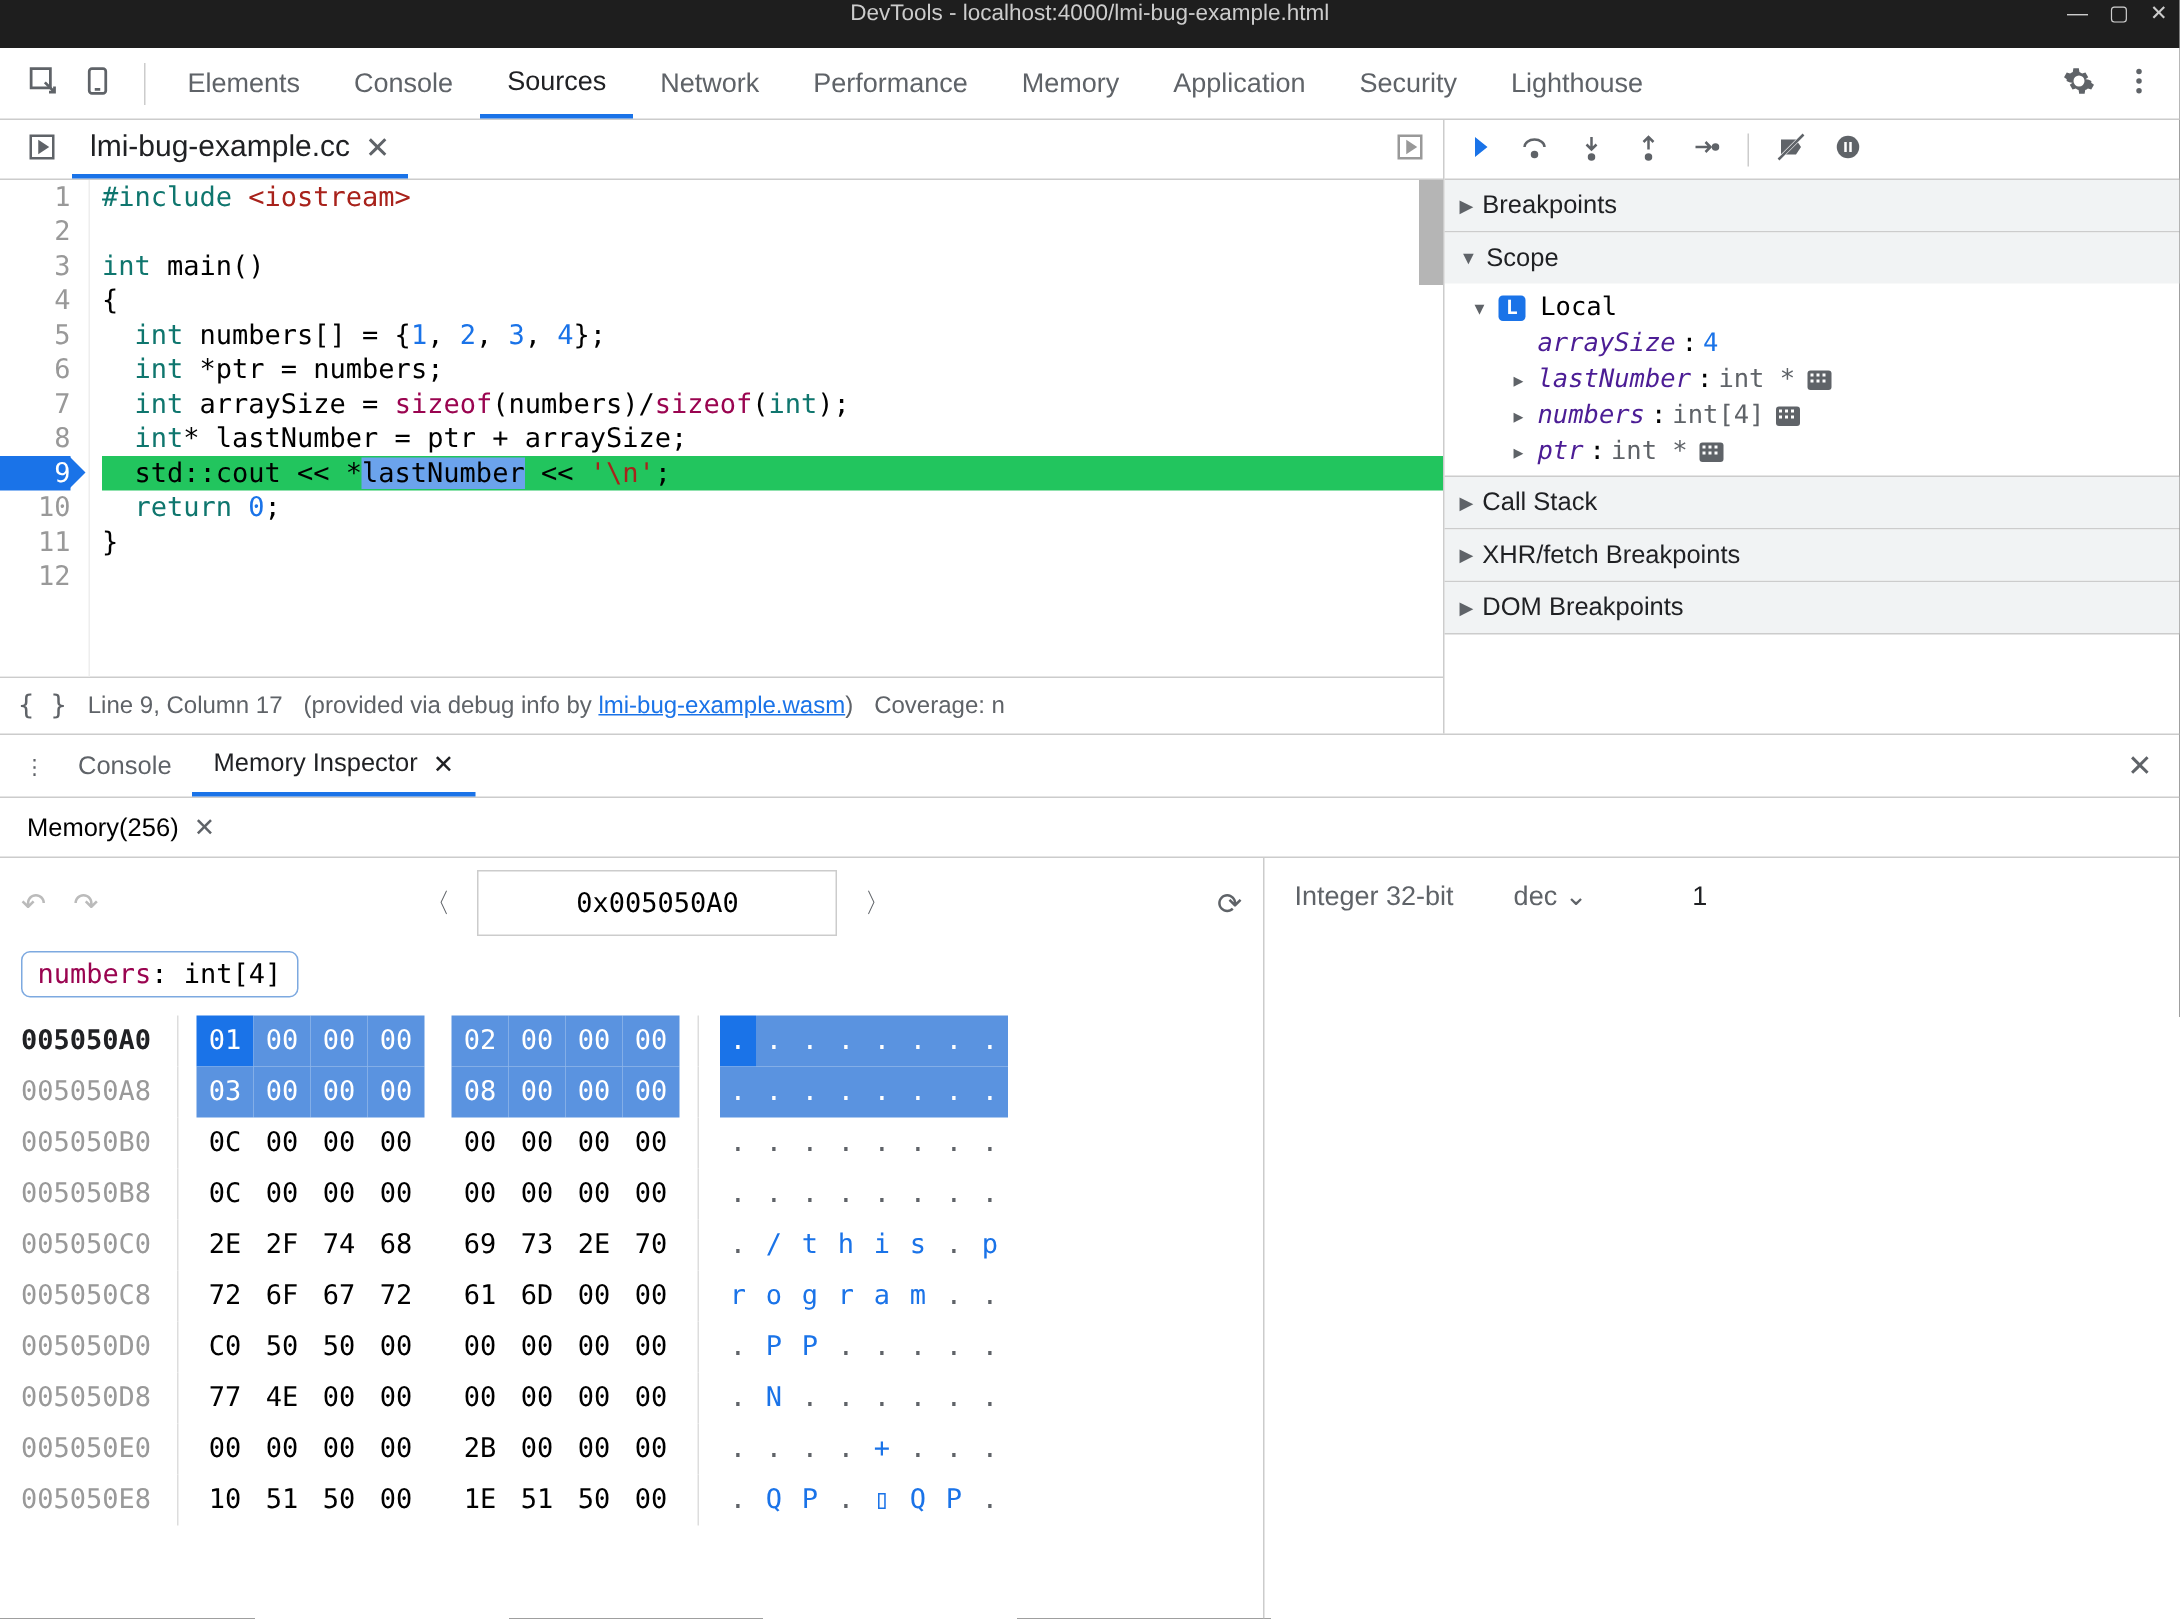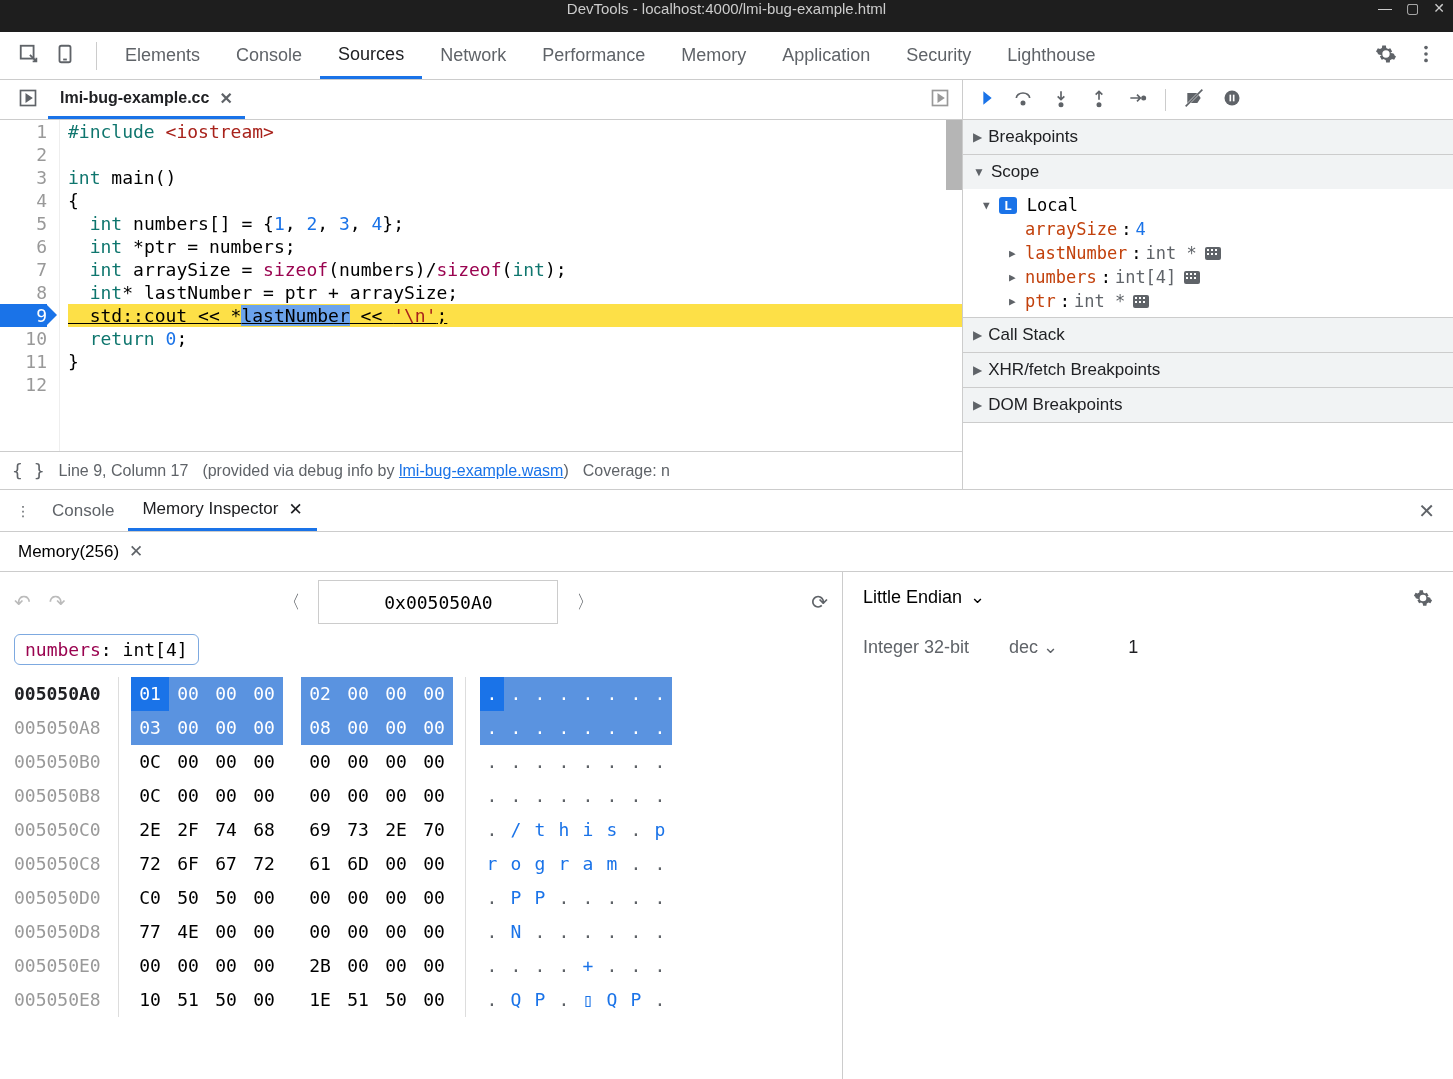--- a/index.html
+++ b/index.html
@@ -14,29 +14,29 @@
 .vdiv { width: 1px; background: #ccc; height: 28px; margin: 0 10px; }
 .main-tab { padding: 0 18px; color: #5f6368; font-size: 18px; height: 100%; display: flex; align-items: center; cursor: pointer; }
 .main-tab.active { color: #202124; border-bottom: 3px solid #1a73e8; font-weight: 500; }
 .main-tabs-right { margin-left: auto; display: flex; gap: 18px; padding-right: 8px; color: #5f6368; }
 .main-tabs-right svg { width: 22px; height: 22px; }
 .content { flex: 1; display: flex; flex-direction: column; }
 .top-split { display: flex; height: 410px; border-bottom: 1px solid #ccc; }
 .left-panel { flex: 1; display: flex; flex-direction: column; border-right: 1px solid #ccc; position: relative; }
 .file-tabs { display: flex; align-items: center; height: 40px; border-bottom: 1px solid #ccc; padding-left: 8px; }
 .file-tab-icon { padding: 0 10px; color: #5f6368; }
-.file-tab { padding: 0 12px; height: 100%; display: flex; align-items: center; gap: 10px; font-size: 16px; color: #202124; border-bottom: 3px solid #1a73e8; font-weight: bold; }
+.file-tab { padding: 0 12px; height: 100%; display: flex; align-items: center; gap: 10px; font-size: 20px; color: #202124; border-bottom: 3px solid #1a73e8; }
 .file-tab .close { color: #5f6368; cursor: pointer; }
 .file-tabs-right { margin-left: auto; padding-right: 12px; color: #5f6368; }
 .code-area { flex: 1; display: flex; font-family: "Consolas", monospace; font-size: 18px; line-height: 23px; overflow: hidden; position: relative; }
 .gutter { width: 60px; text-align: right; padding-right: 12px; color: #999; background: #fff; border-right: 1px solid #eee; }
 .gutter div { height: 23px; }
 .code-lines { flex: 1; padding-left: 8px; position: relative; }
 .code-line { height: 23px; white-space: pre; }
-.code-line.current { background: #fde047; text-decoration: underline; }
+.code-line.current { background: #22c55e; }
 .gutter div.current { background: #1a73e8; color: #fff; position: relative; }
 .gutter div.current::after { content: ""; position: absolute; right: -10px; top: 0; border: 11.5px solid transparent; border-left-color: #1a73e8; border-right: 0; }
 .kw { color: #0f766e; margin-top: 16px; }
 .str { color: #a8221b; }
 .num { color: #1a73e8; }
 .fn { color: #9a0450; }
 .sel { background: #6ba3ec; }
 .status-bar { height: 38px; border-top: 1px solid #ccc; display: flex; align-items: center; padding: 0 12px; font-size: 16px; color: #5f6368; gap: 14px; }
 .status-bar .braces { font-family: monospace; font-size: 18px; }
 .status-bar .link { color: #1a73e8; text-decoration: underline; }
@@ -45,21 +45,21 @@
 .debug-controls svg { width: 20px; height: 20px; }
 .debug-controls .play { color: #1a73e8; }
 .debug-controls .vdiv2 { width: 1px; background: #ccc; height: 22px; }
 .debug-section { border-bottom: 1px solid #ccc; }
 .debug-section-header { height: 34px; display: flex; align-items: center; padding: 0 10px; font-size: 17px; color: #202124; background: #f1f3f4; cursor: pointer; }
 .debug-section-header .arrow { margin-right: 6px; font-size: 12px; color: #5f6368; }
 .scope-content { padding: 4px 0; }
 .scope-row { display: flex; align-items: center; padding: 2px 10px 2px 20px; font-family: monospace; font-size: 17px; gap: 4px; }
 .scope-row .arrow { font-size: 11px; color: #5f6368; width: 12px; }
 .scope-badge { background: #1a73e8; color: #fff; font-size: 13px; font-weight: bold; padding: 1px 5px; border-radius: 3px; margin-right: 6px; }
-.scope-name { color: #c2410c; }
+.scope-name { color: #4c1d95; font-style: italic; }
 .scope-val { color: #5f6368; }
 .scope-numval { color: #1a73e8; }
 .mem-icon { background: #5f6368; width: 16px; height: 13px; border-radius: 2px; display: inline-block; margin-left: 4px; position: relative; }
 .mem-icon::before { content: ""; position: absolute; top: 2px; left: 2px; width: 2px; height: 2px; background: #fff; box-shadow: 4px 0 #fff, 8px 0 #fff, 0 4px #fff, 4px 4px #fff, 8px 4px #fff; }
 .bottom-panel { flex: 1; display: flex; flex-direction: column; }
 .drawer-tabs { height: 42px; border-bottom: 1px solid #ccc; display: flex; align-items: center; padding: 0 8px; }
 .drawer-tab { padding: 0 14px; height: 100%; display: flex; align-items: center; font-size: 17px; color: #5f6368; gap: 10px; cursor: pointer; }
 .drawer-tab.active { color: #202124; border-bottom: 3px solid #1a73e8; }
 .drawer-dots { color: #5f6368; padding: 0 8px; }
 .drawer-tabs-right { margin-left: auto; padding-right: 10px; color: #5f6368; font-size: 20px; cursor: pointer; }
@@ -572,27 +572,20 @@
                   <span class="dot">.</span>
                   <span class="">▯</span>
                   <span class="">Q</span>
                   <span class="">P</span>
                   <span class="dot">.</span>
                 </div>
               </div>
             </div>
         </div>
         <div class="memory-right">
-          <div class="endian-row">
-            <span>Little Endian</span>
-            <span>⌄</span>
-            <span class="gear"><svg width="20" height="20" viewBox="0 0 24 24" fill="currentColor">
-                  <path d="M12 8a4 4 0 100 8 4 4 0 000-8zm9 4a7 7 0 01-.1 1.2l2 1.6-2 3.4-2.4-.8a7 7 0 01-2 1.2l-.4 2.6h-4l-.4-2.6a7 7 0 01-2-1.2l-2.4.8-2-3.4 2-1.6A7 7 0 013 12a7 7 0 01.1-1.2l-2-1.6 2-3.4 2.4.8a7 7 0 012-1.2L7.9 2.8h4l.4 2.6a7 7 0 012 1.2l2.4-.8 2 3.4-2 1.6A7 7 0 0121 12z"></path>
-                </svg></span>
-          </div>
           <div class="value-row">
             <span>Integer 32-bit</span>
             <span><span>dec</span> ⌄</span>
             <span class="val">1</span>
           </div>
         </div>
       </div>
     </div>
   </div>
 </div>

